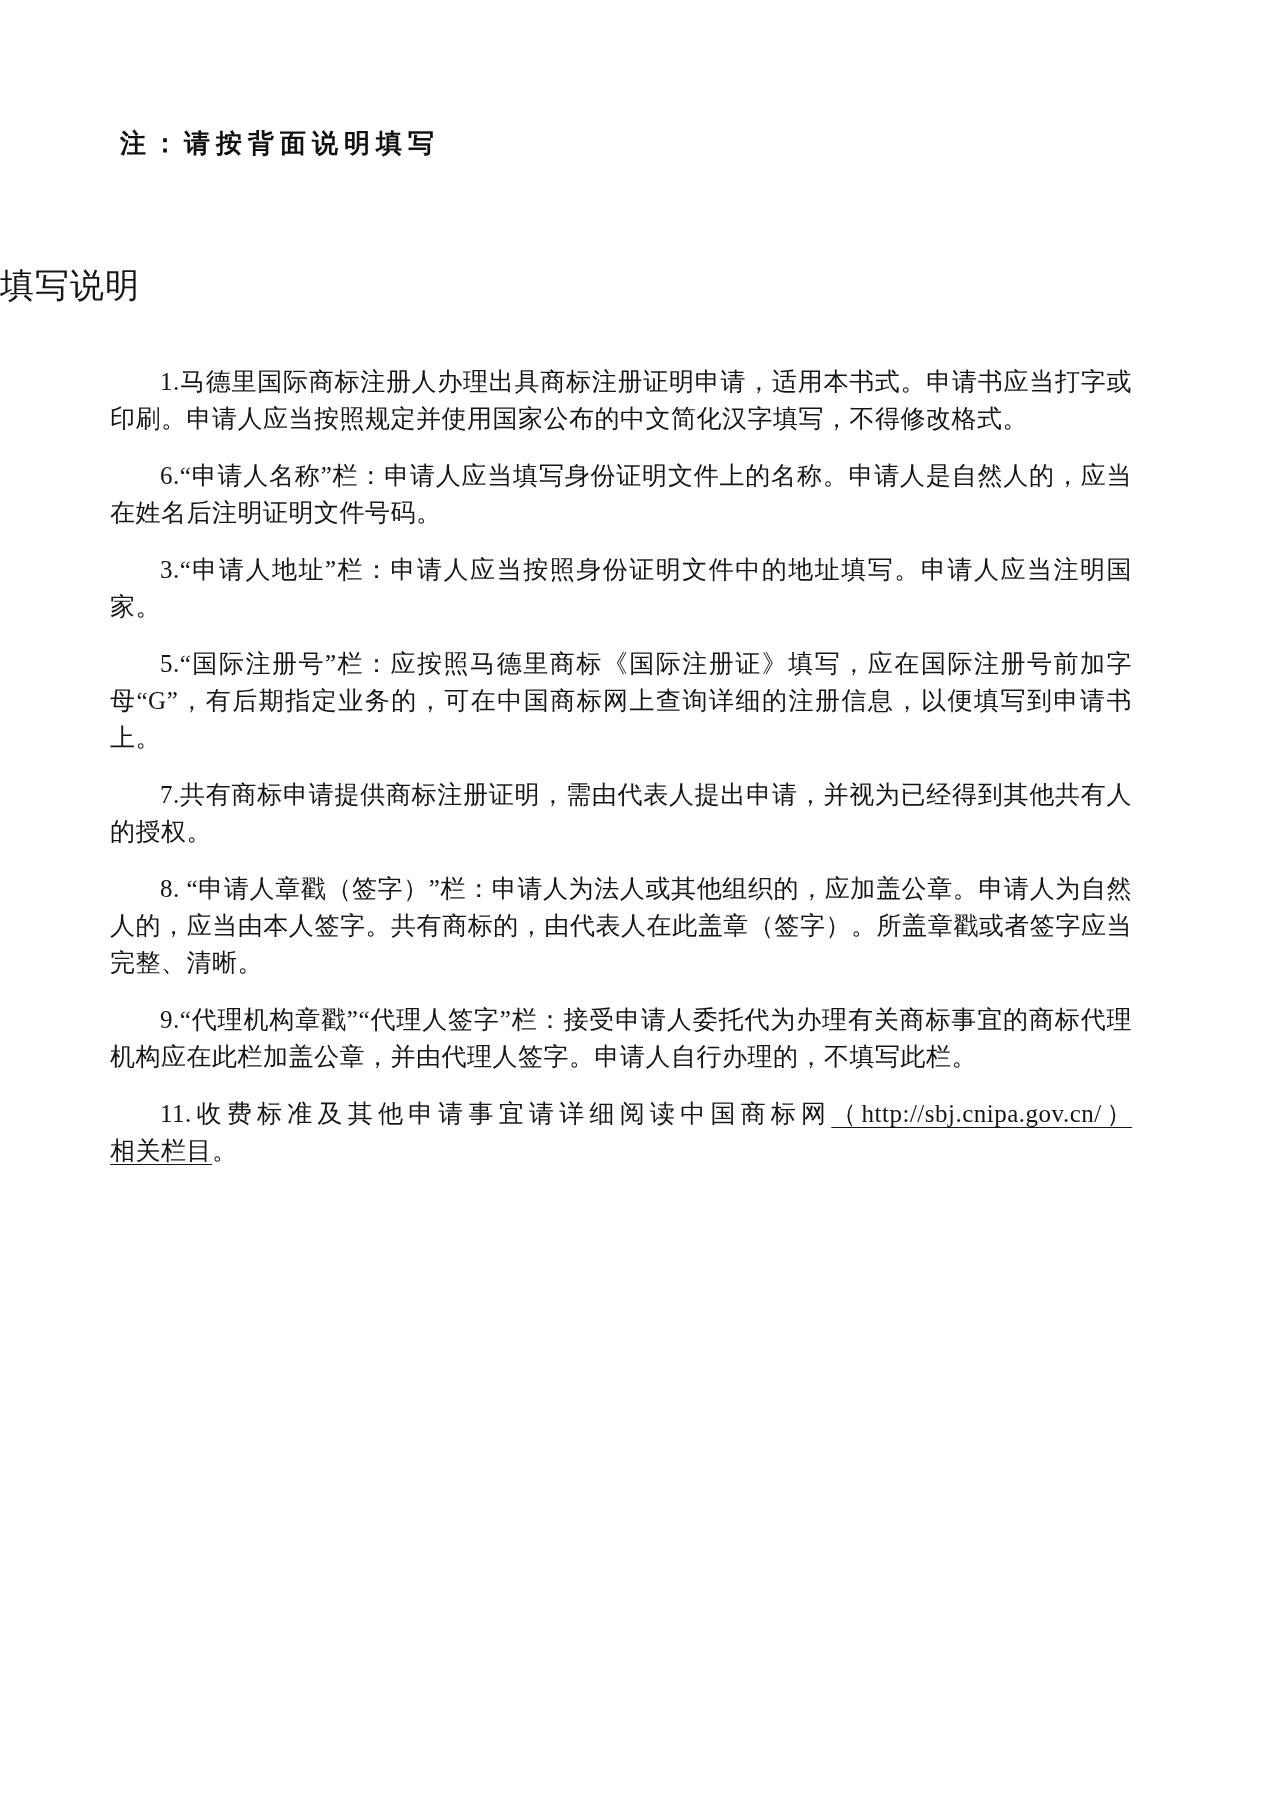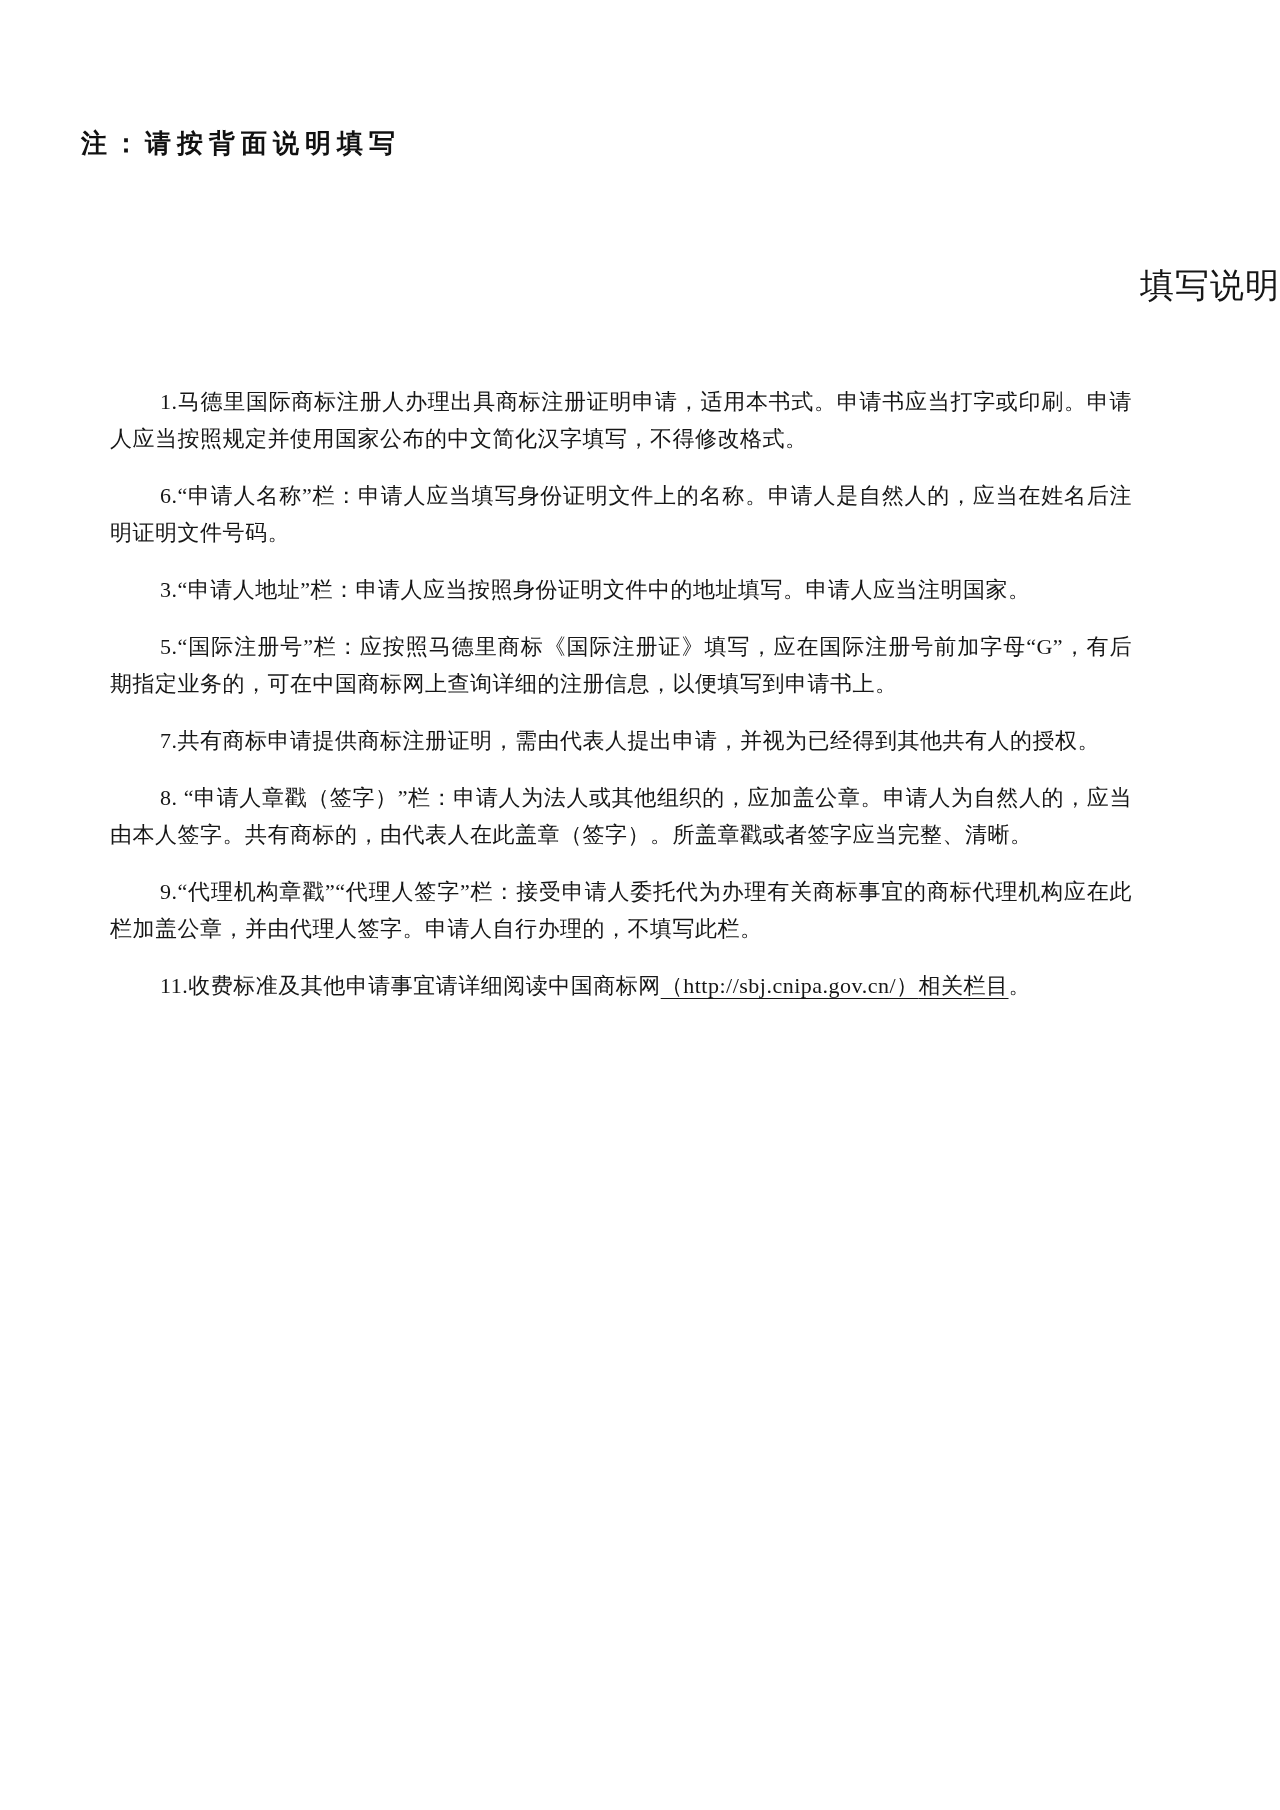--- a/index.html
+++ b/index.html
@@ -12,39 +12,39 @@
     width: 1280px;
     height: 1810px;
     background: #ffffff;
     color: #161616;
     font-family: "Liberation Serif", "DejaVu Serif", serif;
     box-sizing: border-box;
     padding-top: 125px;
     overflow: hidden;
   }
   .note {
-    margin-left: 81px;
+    margin-left: 120px;
     font-family: "Liberation Sans", "DejaVu Sans", sans-serif;
     font-weight: bold;
     font-size: 26px;
     line-height: 36px;
     letter-spacing: 6px;
     color: #111111;
   }
   .title {
     margin: 104px 0 0 0;
-    text-align: right;
+    text-align: left;
     font-size: 34px;
     line-height: 42px;
     font-weight: 500;
     letter-spacing: 1px;
   }
   .content {
-    margin: 76px 148px 0 110px;
-    font-size: 22px;
+    margin: 56px 148px 0 110px;
+    font-size: 25px;
     line-height: 37px;
     text-align: justify;
     letter-spacing: 0.5px;
   }
   .content p {
     margin: 0 0 20px 0;
     text-indent: 50px;
   }
   .content p.tight {
     margin-bottom: 5px;

